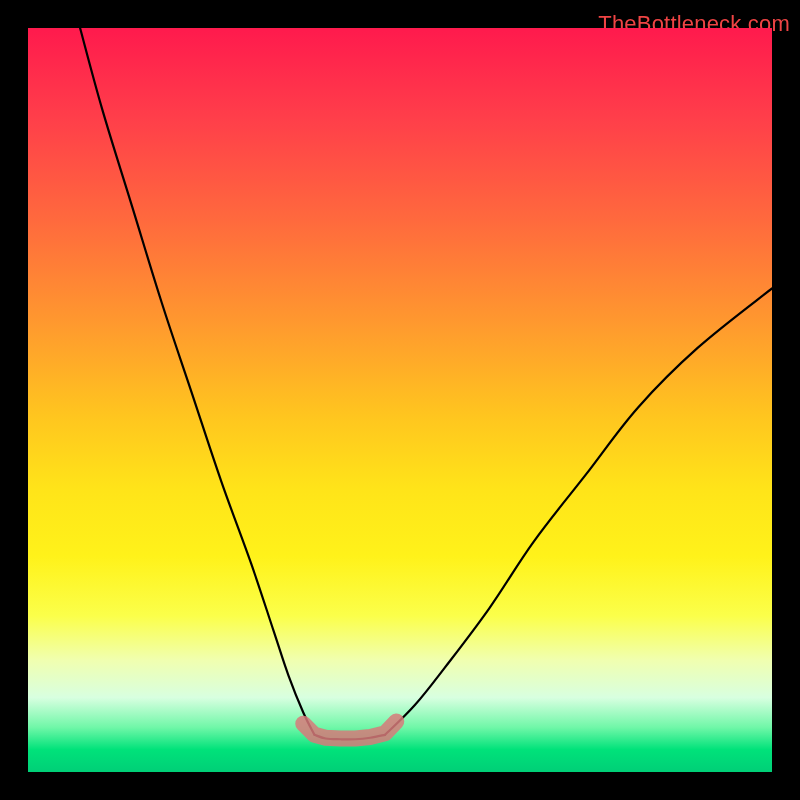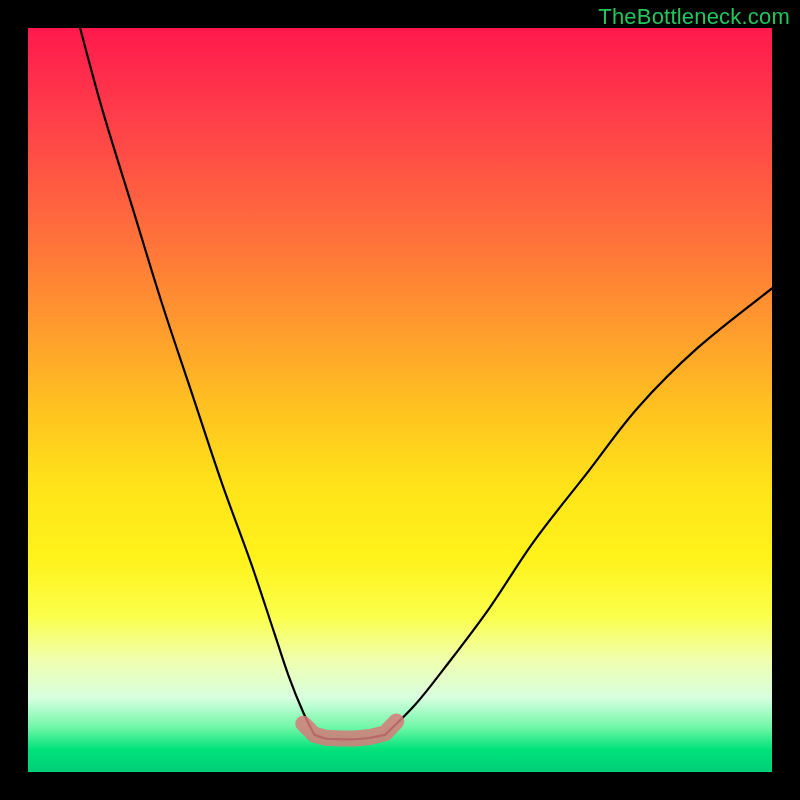--- a/index.html
+++ b/index.html
@@ -37,23 +37,23 @@
       #fbff4a 79%,
       #f0ffb0 85%,
       #d8ffe0 90%,
       #70f7a8 94%,
       #00e27a 97%,
       #00cf77 100%
     );
   }
   .watermark {
     position: absolute;
-    top: 4px;
+    top: 11px;
     right: 10px;
-    color: #22c55e;
+    color: #ef4444;
     font-size: 22px;
     letter-spacing: 0.2px;
     user-select: none;
   }
   svg.curves {
     position: absolute;
     top: 0;
     left: 0;
     width: 744px;
     height: 744px;

